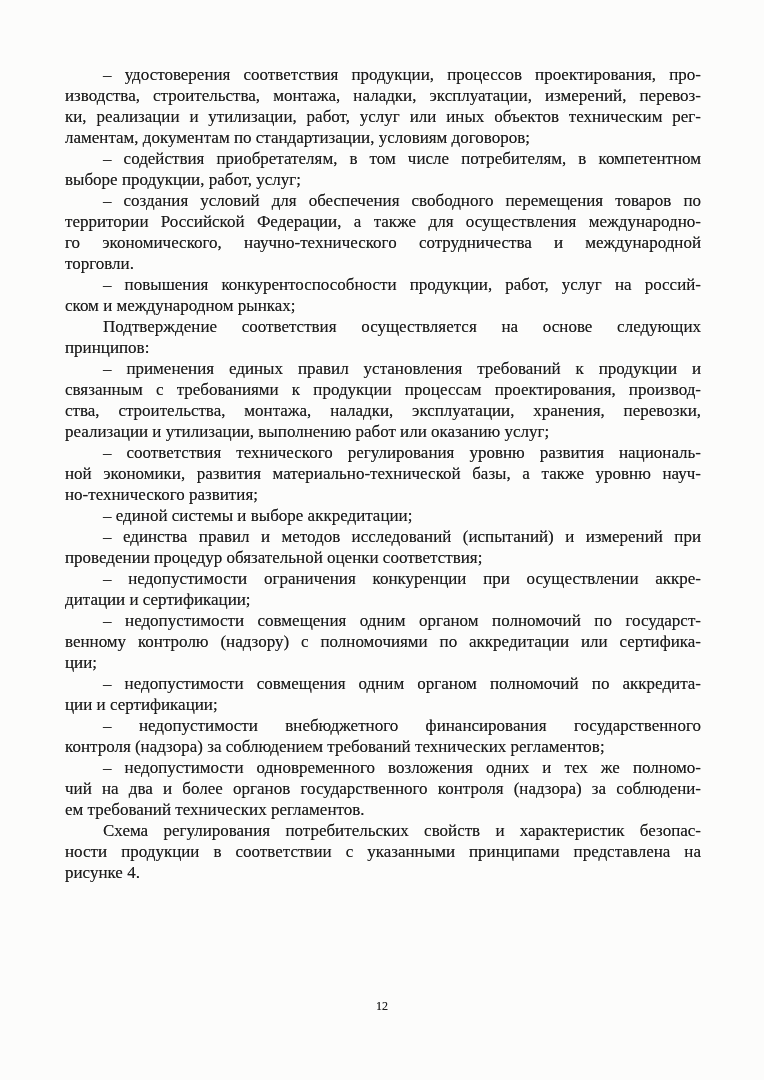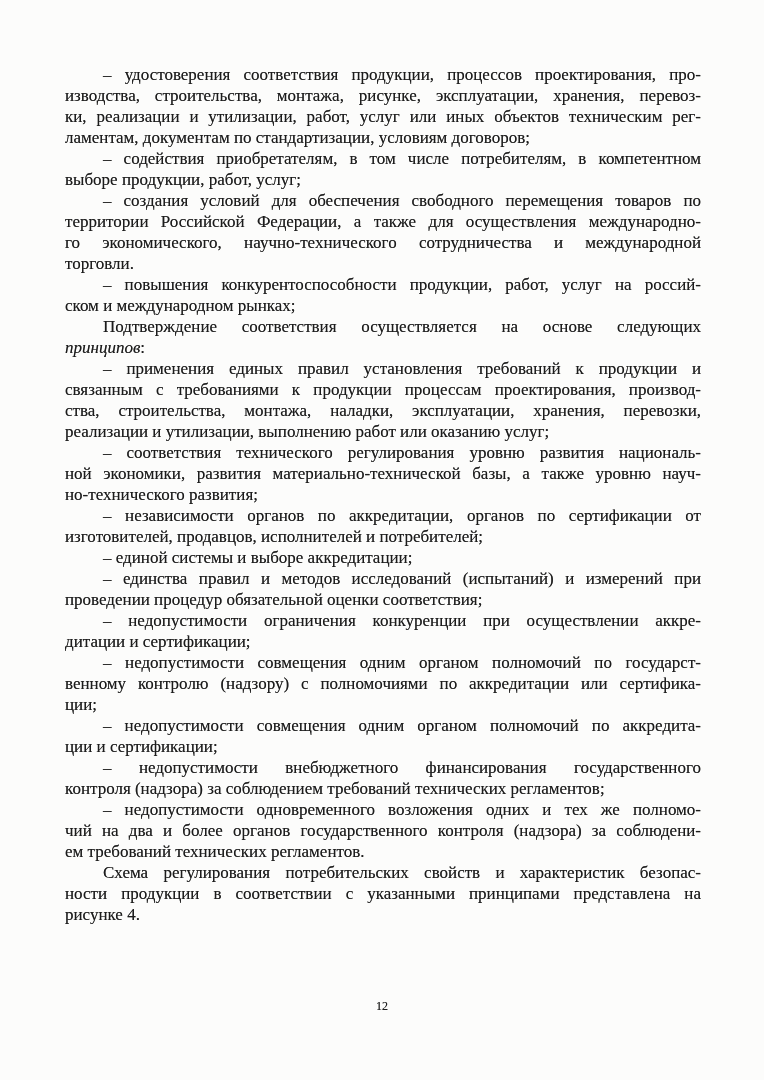--- a/index.html
+++ b/index.html
@@ -30,40 +30,40 @@
     line-height: 21px;
     height: 21px;
     overflow: hidden;
     text-align: justify;
     text-align-last: justify;
     white-space: normal;
     text-shadow: 0 0 0.5px rgba(25,25,25,0.6);
   }
   .line.first { text-indent: 38px; }
   .line.last  { text-align-last: left; }
-  .it { font-style: italic; }
+  .it { }
   .page-number {
     position: absolute;
     top: 996px;
     left: 0;
     width: 764px;
     text-align: center;
     font-size: 12px;
     line-height: 21px;
     text-shadow: 0 0 0.5px rgba(25,25,25,0.6);
   }
 </style>
 </head>
 <body>
 
 <div class="page">
   <div class="text-block">
       <div class="para">
         <div class="line first">– удостоверения соответствия продукции, процессов проектирования, про-</div>
-        <div class="line">изводства, строительства, монтажа, рисунке, эксплуатации, хранения, перевоз-</div>
+        <div class="line">изводства, строительства, монтажа, наладки, эксплуатации, измерений, перевоз-</div>
         <div class="line">ки, реализации и утилизации, работ, услуг или иных объектов техническим рег-</div>
         <div class="line last">ламентам, документам по стандартизации, условиям договоров;</div>
       </div>
       <div class="para">
         <div class="line first">– содействия приобретателям, в том числе потребителям, в компетентном</div>
         <div class="line last">выборе продукции, работ, услуг;</div>
       </div>
       <div class="para">
         <div class="line first">– создания условий для обеспечения свободного перемещения товаров по</div>
         <div class="line">территории Российской Федерации, а также для осуществления международно-</div>
@@ -81,24 +81,20 @@
       <div class="para">
         <div class="line first">– применения единых правил установления требований к продукции и</div>
         <div class="line">связанным с требованиями к продукции процессам проектирования, производ-</div>
         <div class="line">ства, строительства, монтажа, наладки, эксплуатации, хранения, перевозки,</div>
         <div class="line last">реализации и утилизации, выполнению работ или оказанию услуг;</div>
       </div>
       <div class="para">
         <div class="line first">– соответствия технического регулирования уровню развития националь-</div>
         <div class="line">ной экономики, развития материально-технической базы, а также уровню науч-</div>
         <div class="line last">но-технического развития;</div>
-      </div>
-      <div class="para">
-        <div class="line first">– независимости органов по аккредитации, органов по сертификации от</div>
-        <div class="line last">изготовителей, продавцов, исполнителей и потребителей;</div>
       </div>
       <div class="para">
         <div class="line first last">– единой системы и выборе аккредитации;</div>
       </div>
       <div class="para">
         <div class="line first">– единства правил и методов исследований (испытаний) и измерений при</div>
         <div class="line last">проведении процедур обязательной оценки соответствия;</div>
       </div>
       <div class="para">
         <div class="line first">– недопустимости ограничения конкуренции при осуществлении аккре-</div>

